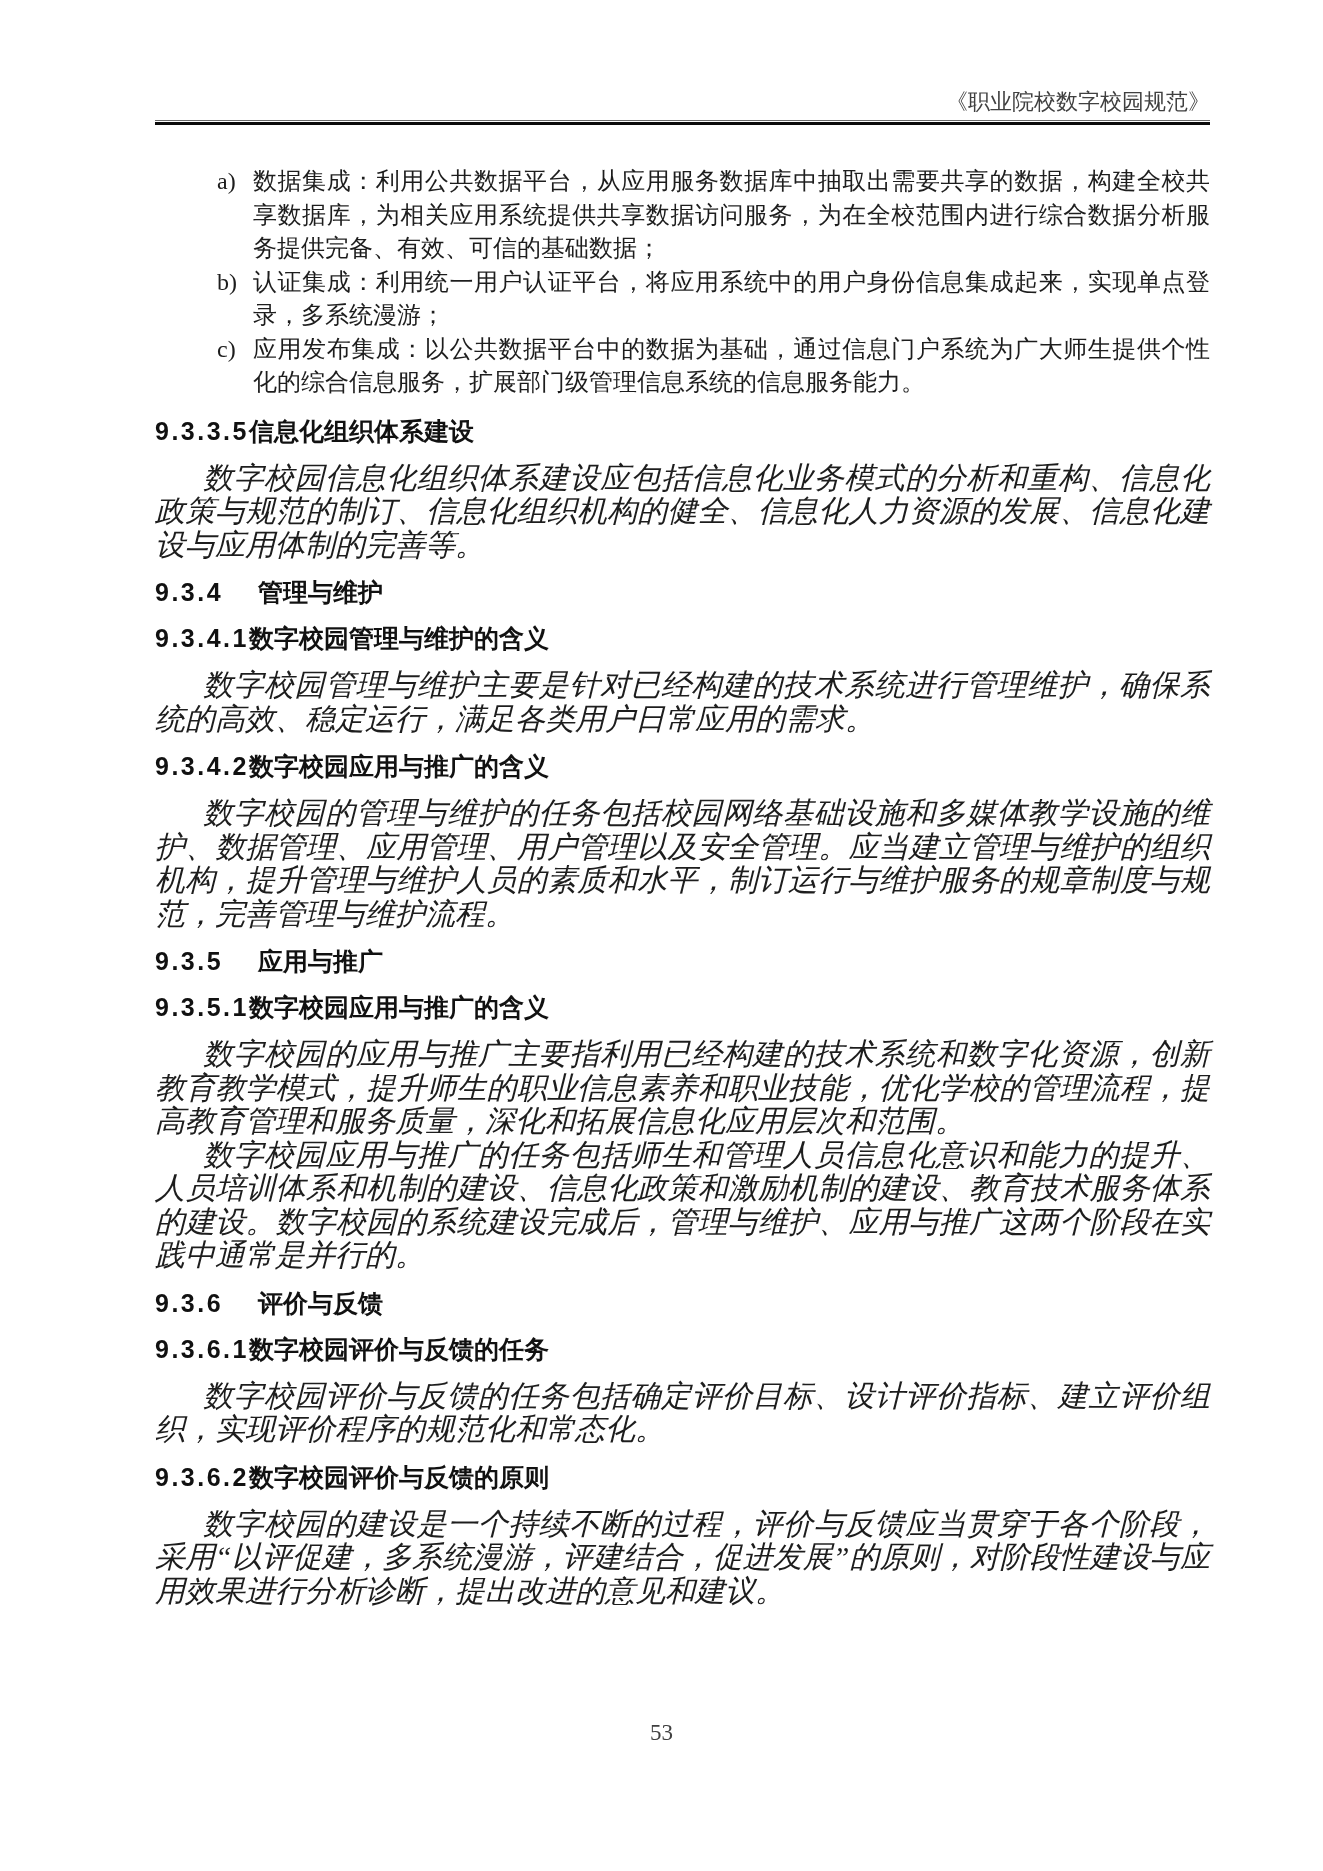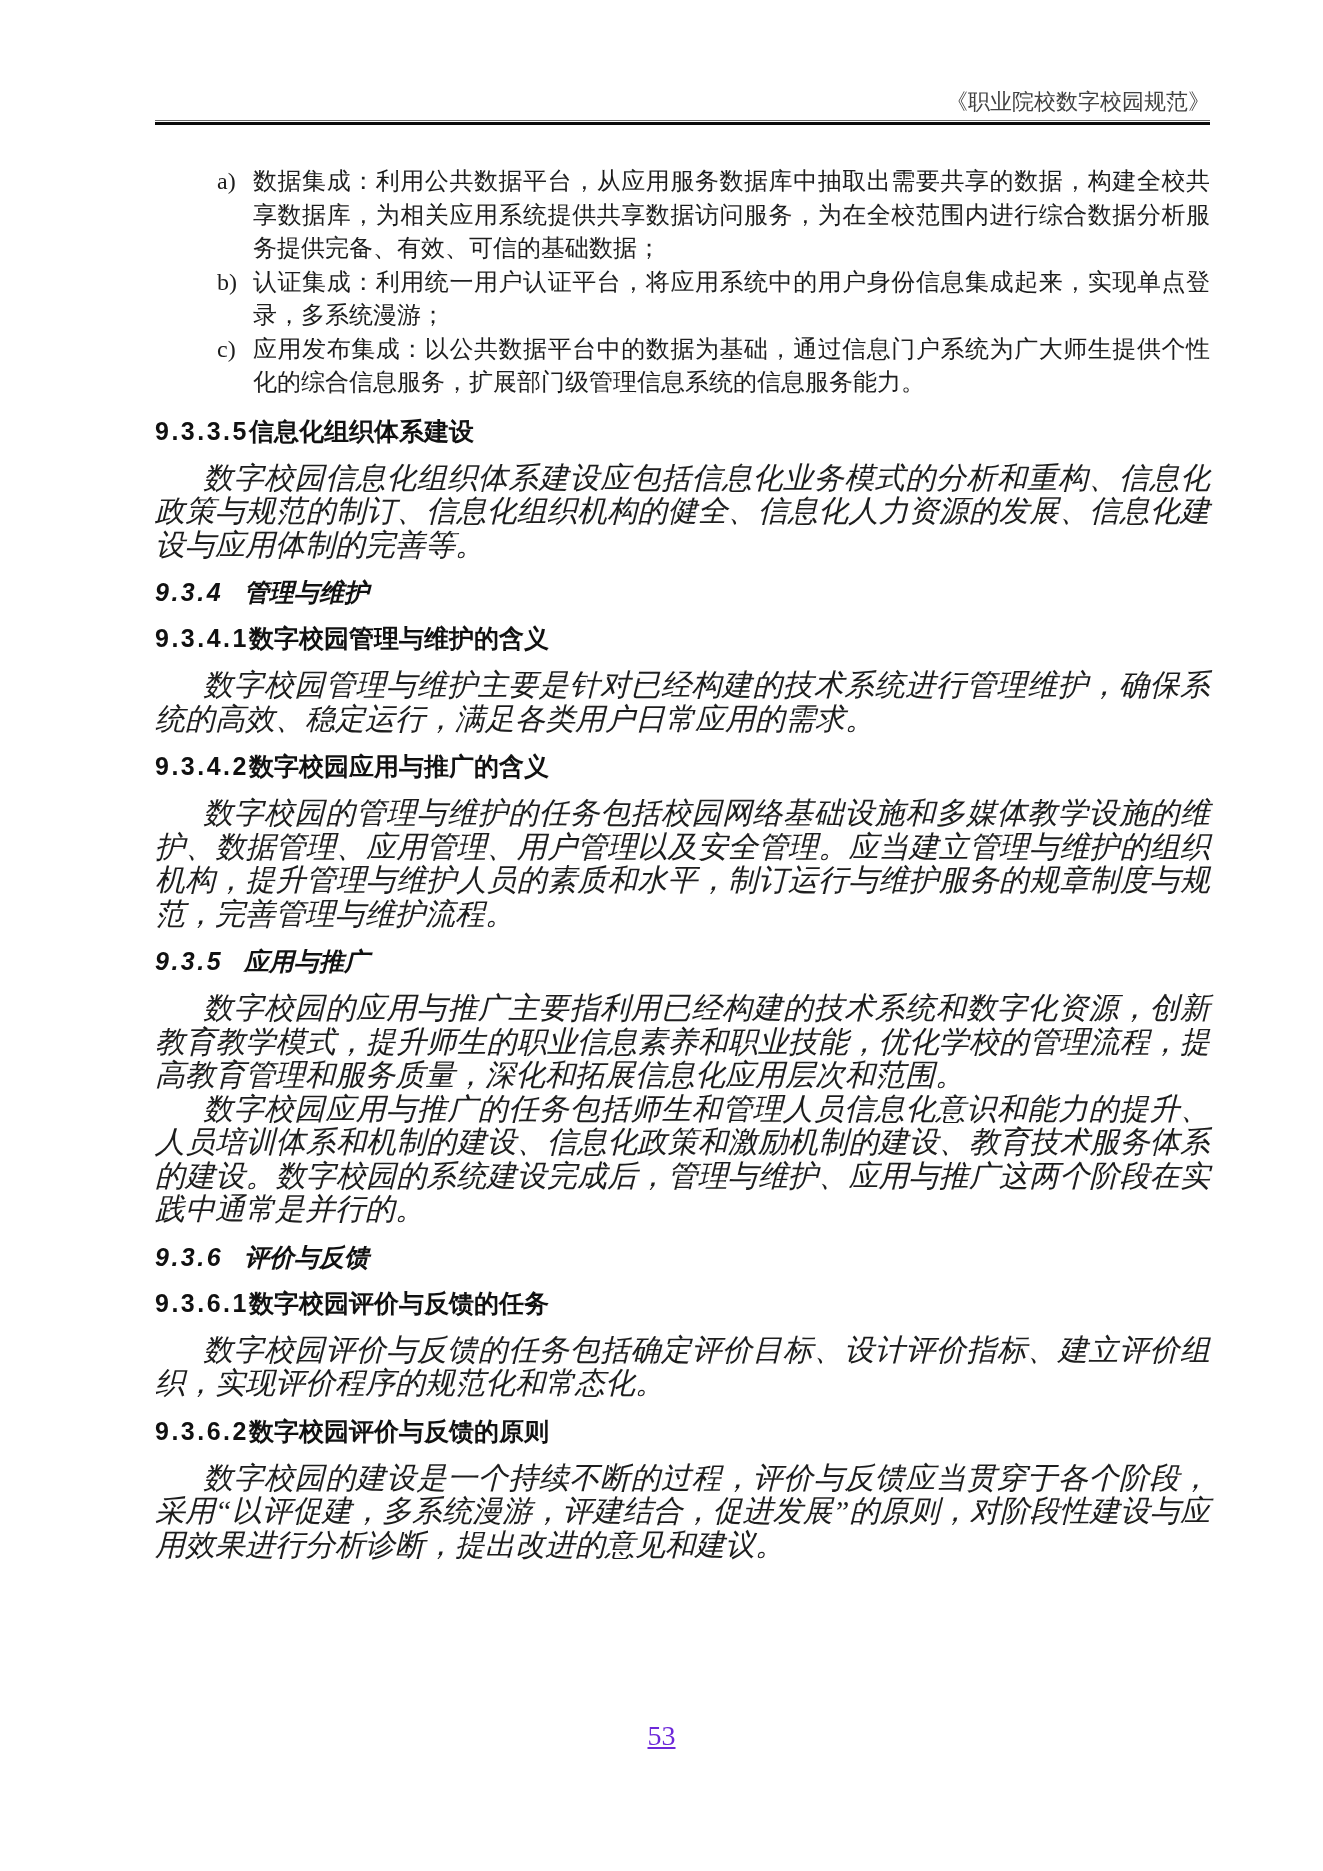--- a/index.html
+++ b/index.html
@@ -64,22 +64,21 @@
     display: flex;
     align-items: baseline;
     margin: 16px 0 15px 0;
     font-family: "Liberation Sans", "DejaVu Sans", sans-serif;
     font-weight: 700;
     font-size: 25px;
     line-height: 30px;
     color: #111111;
   }
   .heading.main {
-    gap: 21px;
-    font-style: italic;
+    gap: 35px;
   }
   .sec-num {
     letter-spacing: 2.5px;
     white-space: nowrap;
   }
   .body-para {
     margin: 0;
     font-size: 30px;
     line-height: 33.5px;
     text-indent: 48px;
@@ -89,23 +88,22 @@
   .body-para:empty {
     display: none;
   }
   
   .page-number {
     position: absolute;
     top: 1720px;
     left: 0;
     width: 100%;
     text-align: center;
-    font-size: 28px;
-    color: #6d28d9;
-    text-decoration: underline;
+    font-size: 23px;
+    color: #404040;
   }
 </style>
 </head>
 <body>
 
 <div class="page">
   <div class="content">
 
     <header class="page-header">
       <div class="header-title">《职业院校数字校园规范》</div>
@@ -163,20 +161,24 @@
 
       <section class="doc-section">
         <h2 class="heading main">
           <span class="sec-num">9.3.5</span>
           <span class="sec-title">应用与推广</span>
         </h2>
 
       </section>
 
       <section class="doc-section">
+        <h3 class="heading">
+          <span class="sec-num">9.3.5.1</span>
+          <span class="sec-title">数字校园应用与推广的含义</span>
+        </h3>
         <p class="body-para">数字校园的应用与推广主要指利用已经构建的技术系统和数字化资源，创新教育教学模式，提升师生的职业信息素养和职业技能，优化学校的管理流程，提高教育管理和服务质量，深化和拓展信息化应用层次和范围。</p>
       </section>
 
       <section class="doc-section">
         <p class="body-para">数字校园应用与推广的任务包括师生和管理人员信息化意识和能力的提升、人员培训体系和机制的建设、信息化政策和激励机制的建设、教育技术服务体系的建设。数字校园的系统建设完成后，管理与维护、应用与推广这两个阶段在实践中通常是并行的。</p>
       </section>
 
       <section class="doc-section">
         <h2 class="heading main">
           <span class="sec-num">9.3.6</span>

